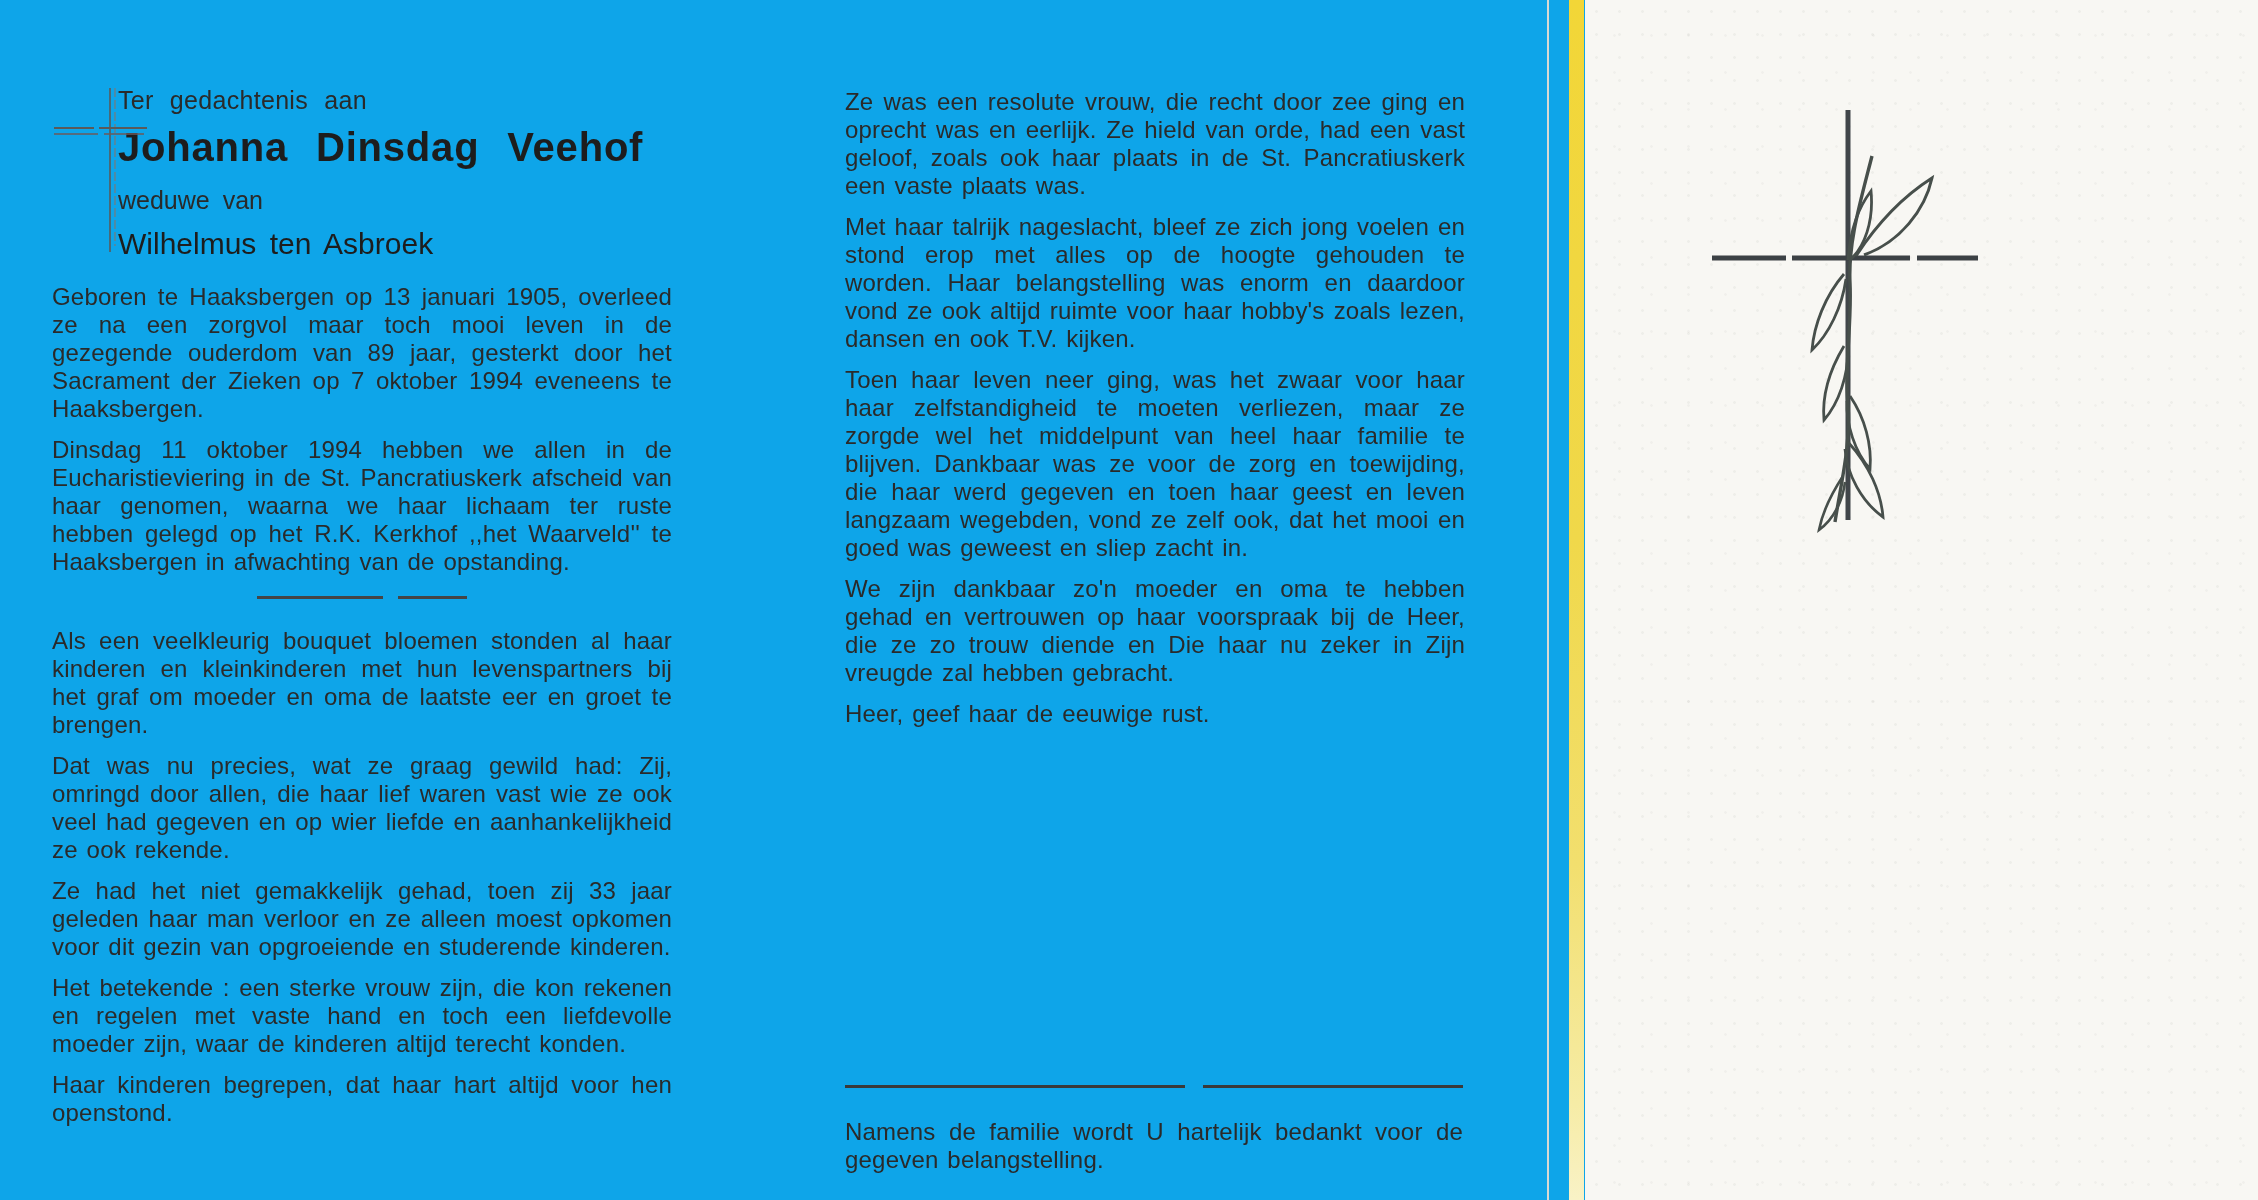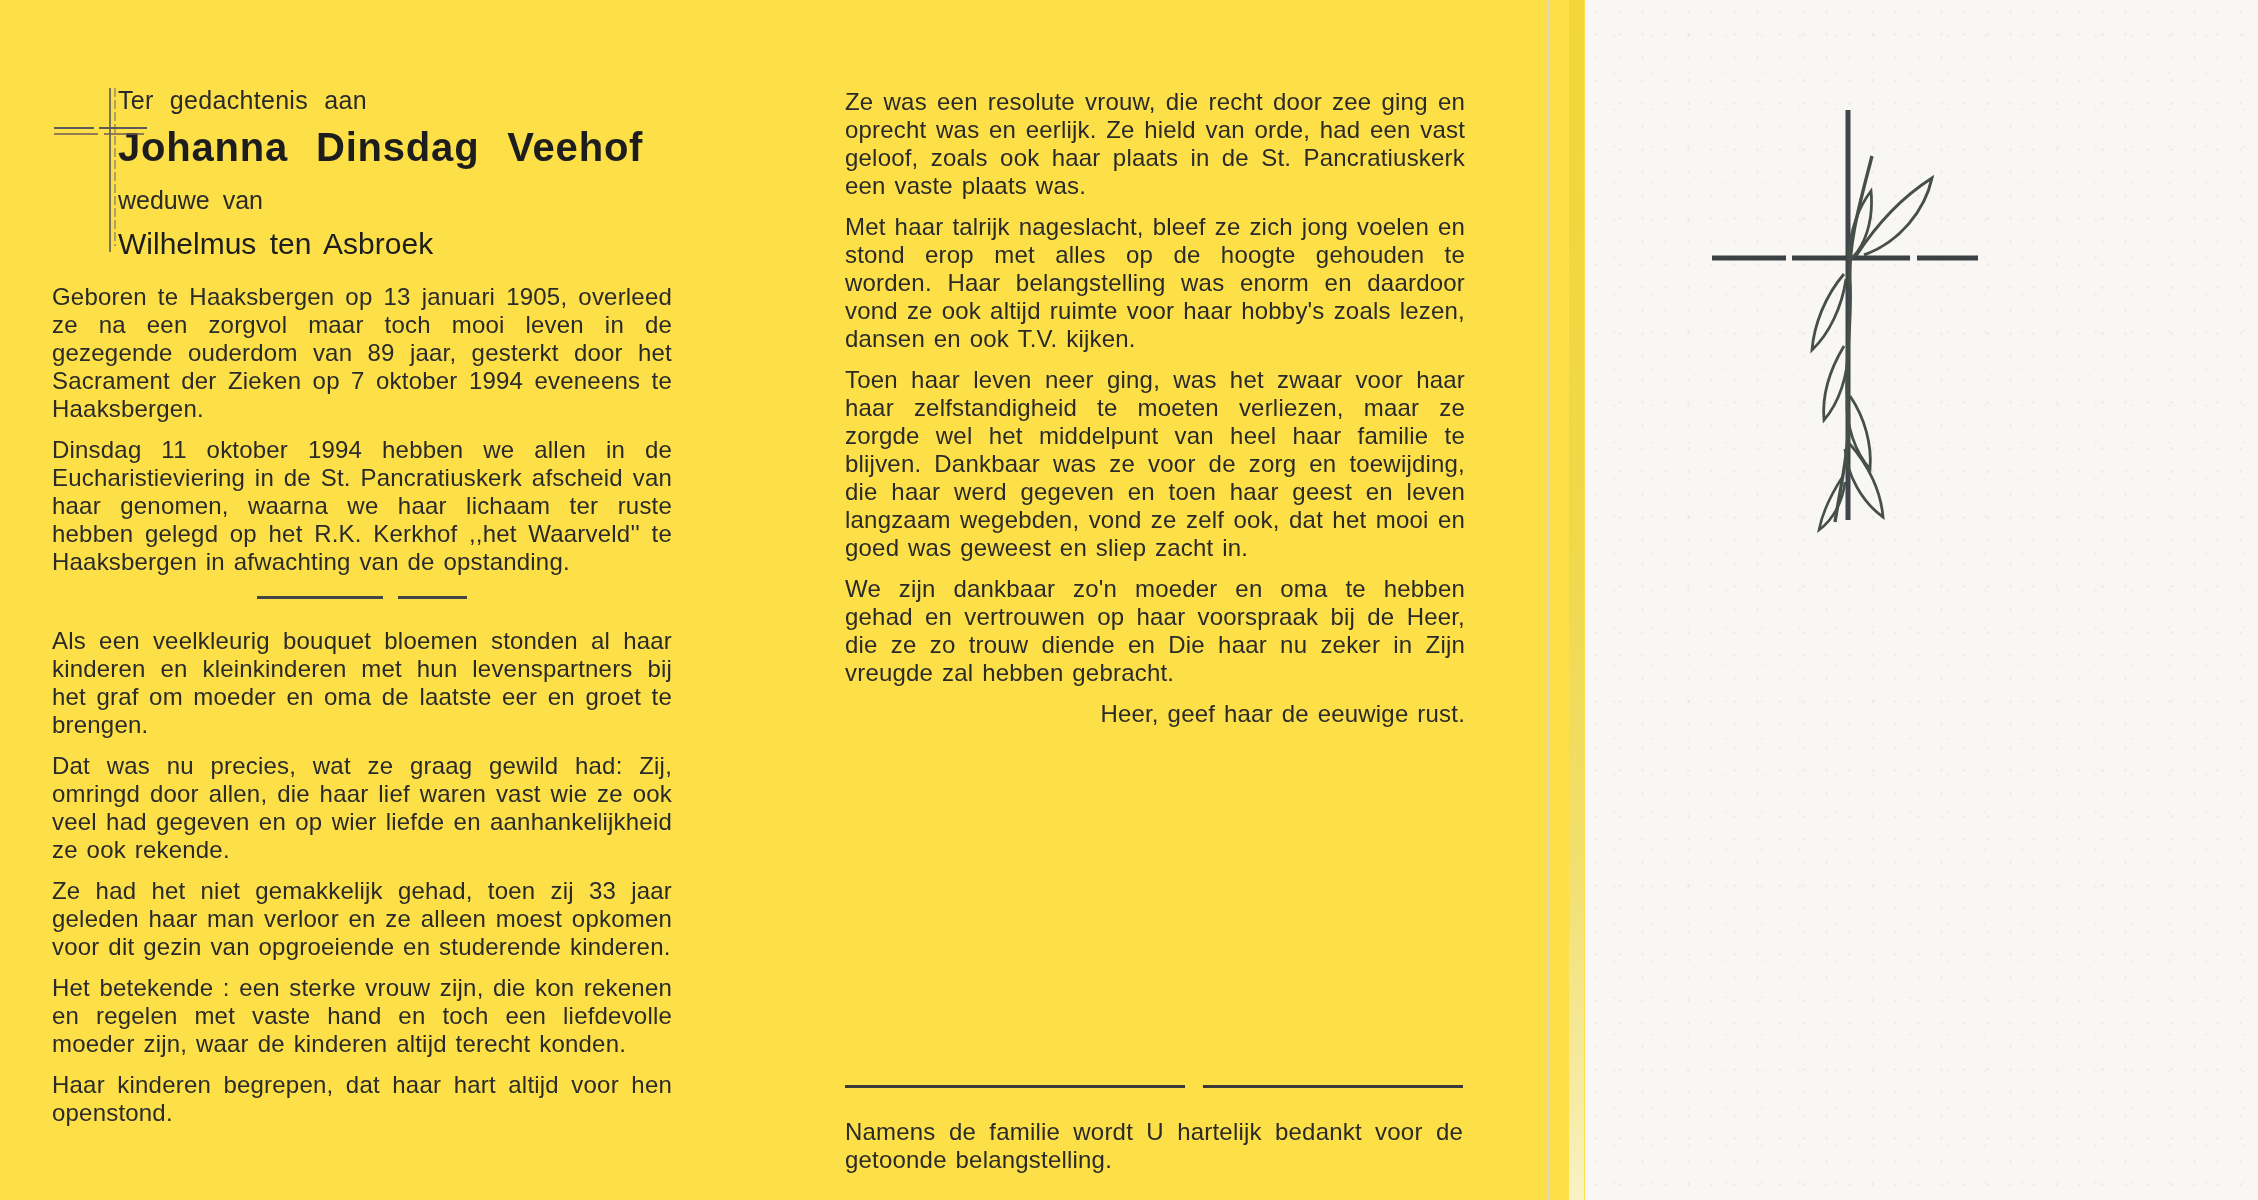--- a/index.html
+++ b/index.html
@@ -1,21 +1,21 @@
 <!DOCTYPE html>
 <html><head>
 <meta charset="utf-8">
 <style>
   html, body { margin: 0; padding: 0; background: #ffffff; }
   .canvas {
     position: relative;
     width: 2258px;
     height: 1200px;
     overflow: hidden;
-    background: #fde047;
+    background: #0ea5e9;
     font-family: "Liberation Sans", sans-serif;
     color: #2a2a2a;
   }
   
   .right-page {
     position: absolute;
     left: 1585px; top: 0;
     width: 673px; height: 1200px;
     background-color: #f8f7f3;
     background-image:
@@ -56,21 +56,21 @@
                   margin-top: 12px; color: #1d1d1d; }
 
   p.body {
     font-size: 24px;
     line-height: 28px;
     text-align: justify;
     margin: 0 0 13px 0;
     word-spacing: 2px;
     letter-spacing: 0.2px;
   }
-  p.body.nojustify { text-align: right; }
+  p.body.nojustify { text-align: left; }
 
   .divider-short {
     height: 3px;
     width: 210px;
     margin: 20px 0 28px 205px;
     background: linear-gradient(90deg,
       #454545 0%, #454545 60%, transparent 60%, transparent 67%,
       #454545 67%, #454545 100%);
   }
   .closing-block {
@@ -132,21 +132,21 @@
   <div class="col col2">
     <p class="body">Ze was een resolute vrouw, die recht door zee ging en oprecht was en eerlijk. Ze hield van orde, had een vast geloof, zoals ook haar plaats in de St. Pancratiuskerk een vaste plaats was.</p>
     <p class="body">Met haar talrijk nageslacht, bleef ze zich jong voelen en stond erop met alles op de hoogte gehouden te worden. Haar belangstelling was enorm en daardoor vond ze ook altijd ruimte voor haar hobby's zoals lezen, dansen en ook T.V. kijken.</p>
     <p class="body">Toen haar leven neer ging, was het zwaar voor haar haar zelfstandigheid te moeten verliezen, maar ze zorgde wel het middelpunt van heel haar familie te blijven. Dankbaar was ze voor de zorg en toewijding, die haar werd gegeven en toen haar geest en leven langzaam wegebden, vond ze zelf ook, dat het mooi en goed was geweest en sliep zacht in.</p>
     <p class="body">We zijn dankbaar zo'n moeder en oma te hebben gehad en vertrouwen op haar voorspraak bij de Heer, die ze zo trouw diende en Die haar nu zeker in Zijn vreugde zal hebben gebracht.</p>
     <p class="body nojustify">Heer, geef haar de eeuwige rust.</p>
   </div>
 
   <div class="closing-block">
     <div class="divider-long"></div>
-    <p class="body">Namens de familie wordt U hartelijk bedankt voor de getoonde belangstelling.</p>
+    <p class="body">Namens de familie wordt U hartelijk bedankt voor de gegeven belangstelling.</p>
   </div>
 
   <svg class="illustration" width="295" height="435" viewBox="0 0 295 435">
 
     <line x1="150" y1="12" x2="150" y2="422" stroke="#41464a" stroke-width="5"></line>
     <line x1="14" y1="160" x2="280" y2="160" stroke="#3c4145" stroke-width="5" stroke-dasharray="74 6 118 7 61"></line>
 
     <path d="M 174 58 C 162 105, 150 145, 152 185 C 154 228, 146 268, 150 308 C 153 345, 143 385, 137 424" fill="none" stroke="#474f4b" stroke-width="3.4"></path>
 
     <path d="M 158 158 C 184 118, 212 94, 234 80 C 227 112, 202 144, 166 157" fill="none" stroke="#474f4b" stroke-width="3"></path>

